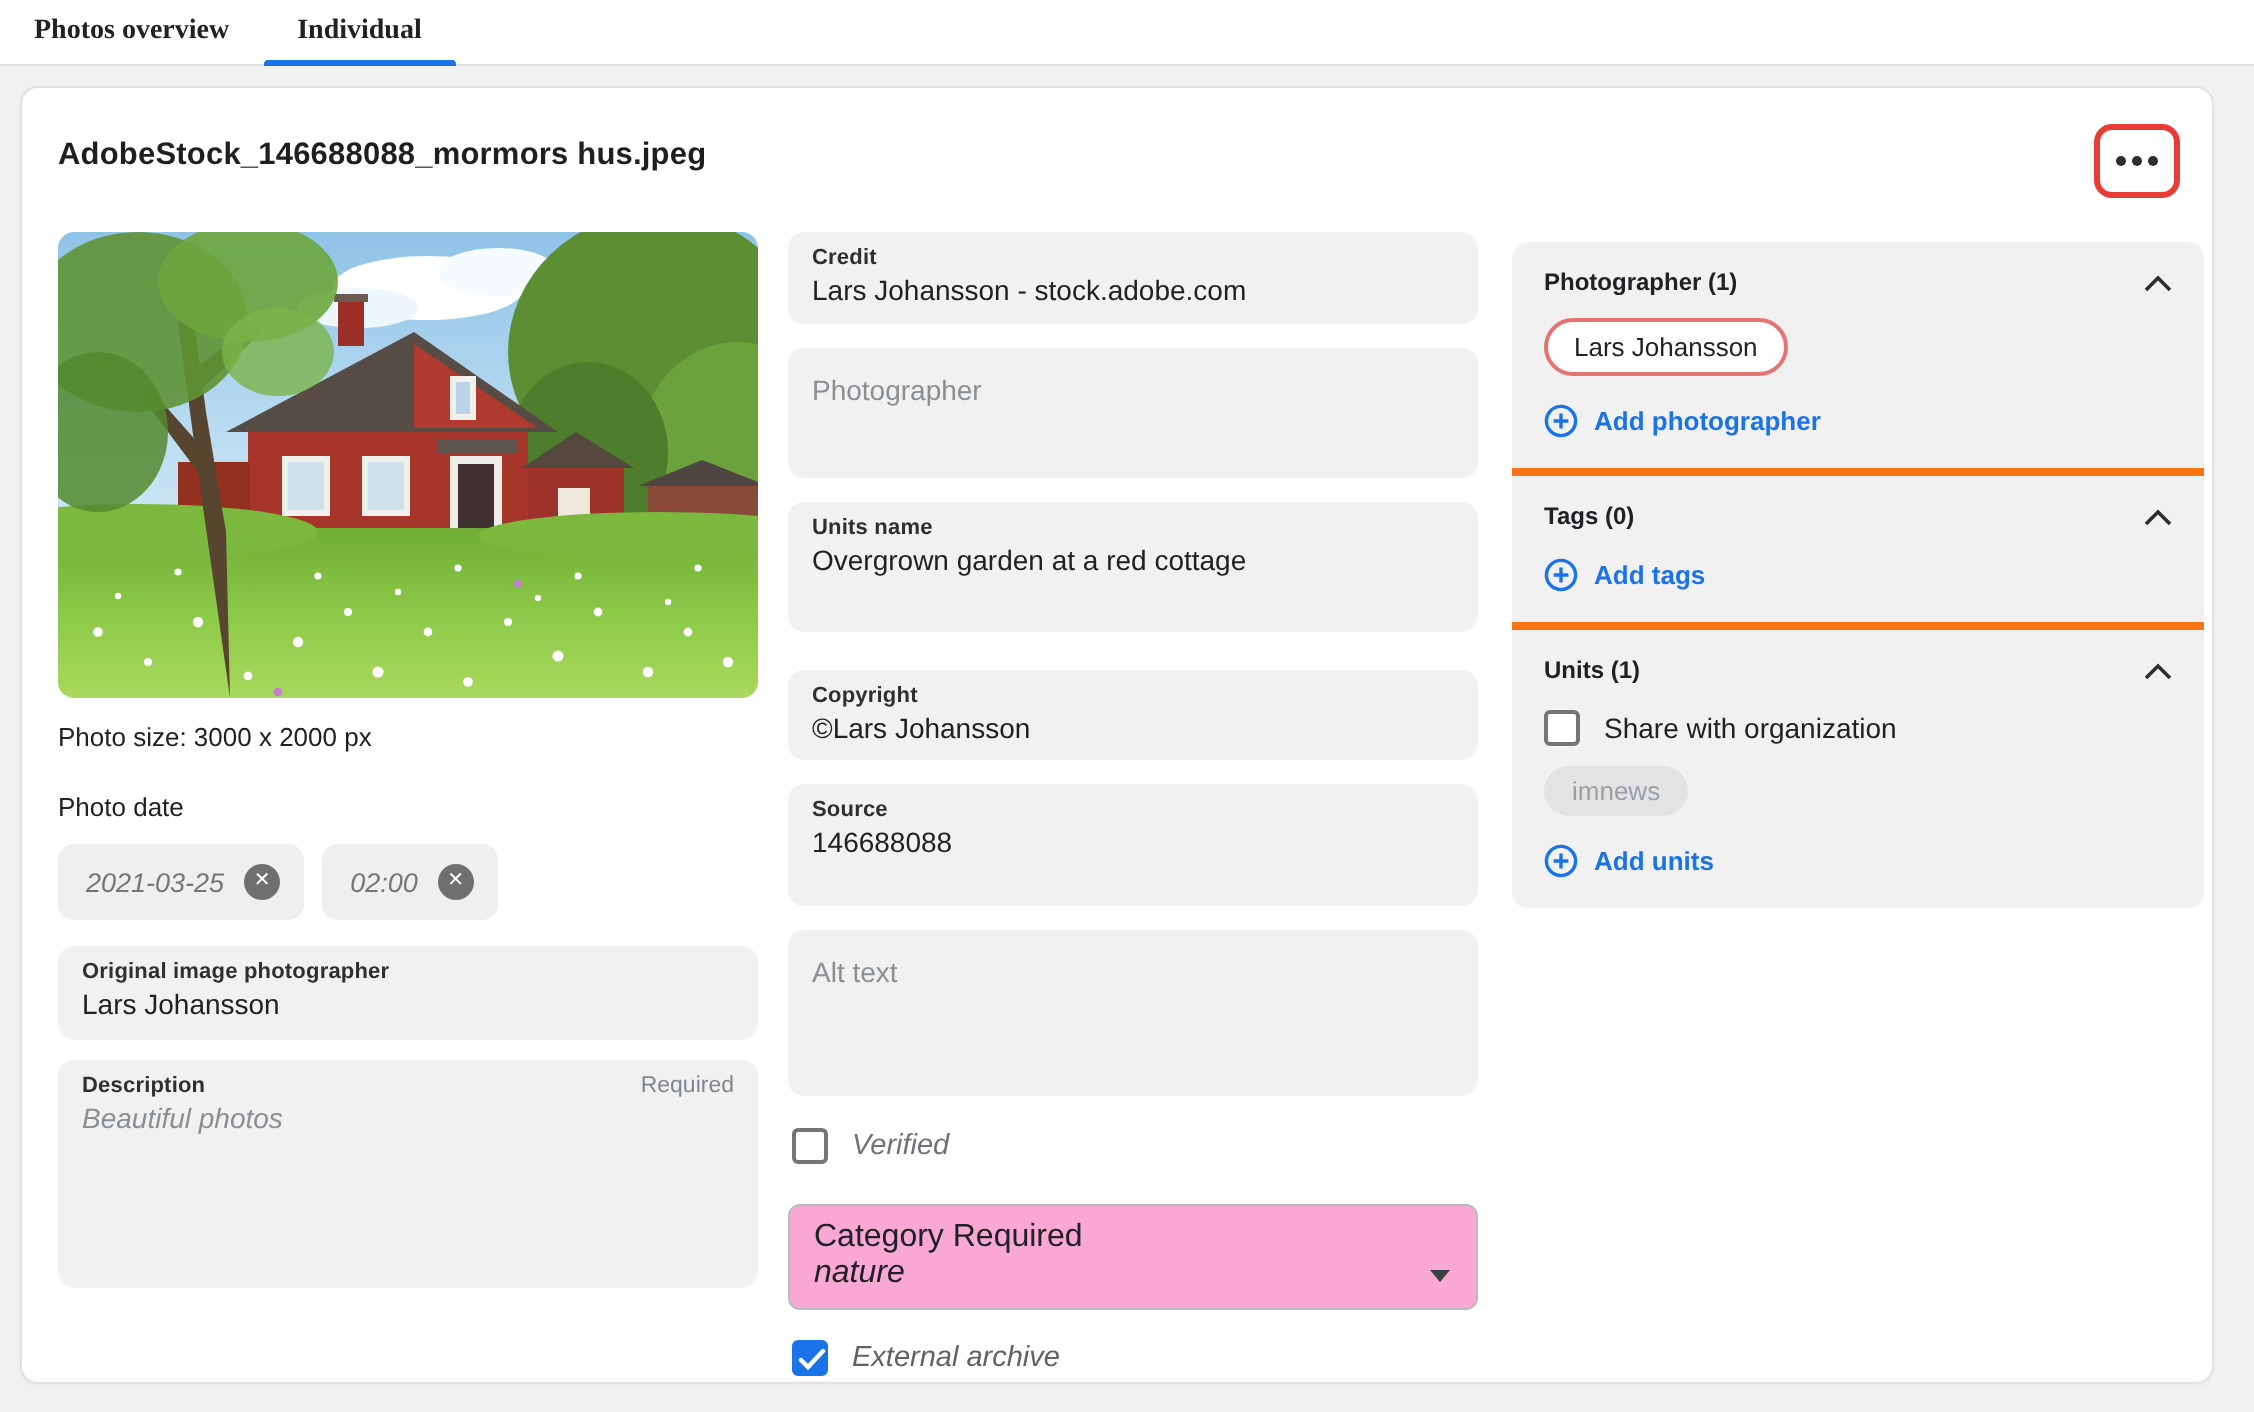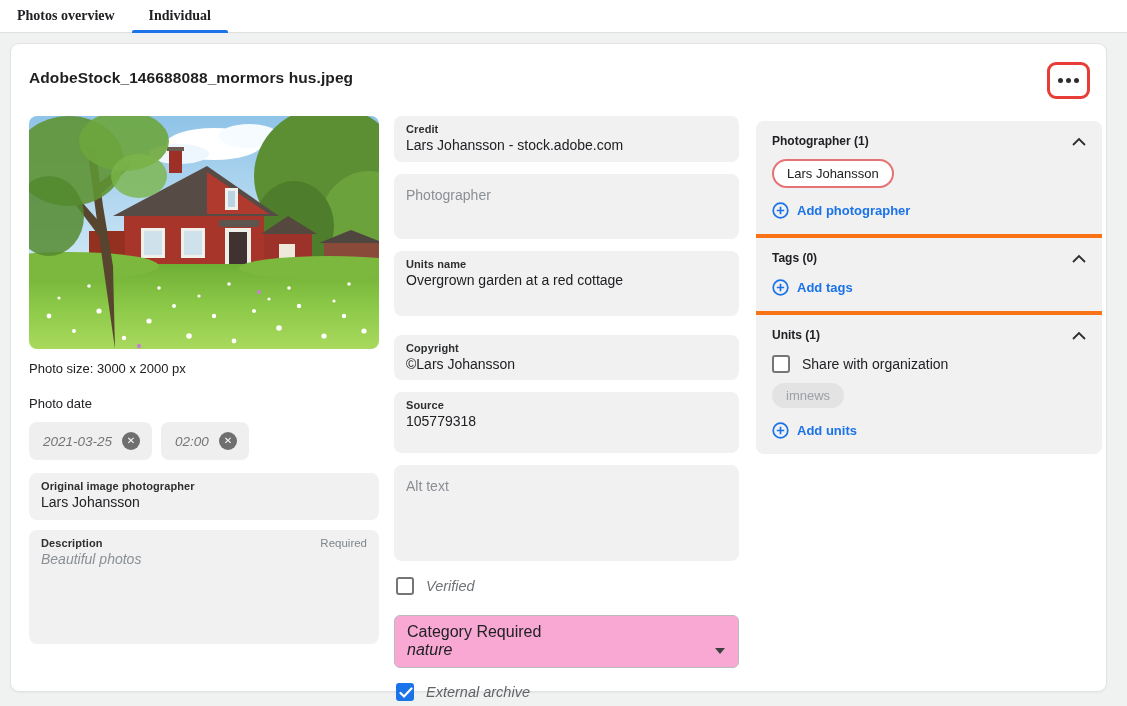--- a/index.html
+++ b/index.html
@@ -40,21 +40,21 @@
   .field .val { font-size:14px; color:#202124; margin-top:2px; }
   .field .ph  { font-size:14px; color:#8a8f94; margin-top:2px; }
   .italic { font-style:italic; }
   .orig-photog { margin-top:13px; margin-bottom:0; min-height:47px; }
   .desc-box { margin-top:10px; height:114px; }
   .credit-box { min-height:46px; }
   .instr-box { height:65px; padding-top:11px; }
   .objname-box { height:65px; margin-top:3px; }
   .copyright-box { min-height:45px; }
   .source-box { height:61px; margin-top:3px; }
-  .alt-box { height:96px; margin-top:7px; padding-top:11px; }
+  .alt-box { height:83px; margin-top:7px; padding-top:11px; }
   .gap-lg { margin-top:19px; }
   
   .check-row { display:flex; align-items:center; gap:12px; margin:16px 0 0 2px; }
   .checkbox { width:18px; height:18px; border:2px solid #757575; border-radius:3px; background:#fff; flex:none; cursor:pointer; position:relative; }
   .checkbox.checked { background:#1a73e8; border-color:#1a73e8; }
   .checkbox.checked svg { position:absolute; left:1px; top:2px; }
   .check-row .clabel { font-size:14.5px; font-style:italic; color:#6f7377; }
   
   .select-box { background:#f9a8d4; border:1px solid #b9bcbe; border-radius:6px; padding:7px 12px 8px 12px; margin-top:20px; cursor:pointer; position:relative; }
   .caret { position:absolute; right:13px; bottom:13px; width:0; height:0; border-left:5px solid transparent; border-right:5px solid transparent; border-top:6px solid #3c4043; }
@@ -235,21 +235,21 @@
           <div class="val">Overgrown garden at a red cottage</div>
         </div>
 
         <div class="field copyright-box gap-lg">
           <div class="lbl">Copyright</div>
           <div class="val">©Lars Johansson</div>
         </div>
 
         <div class="field source-box">
           <div class="lbl">Source</div>
-          <div class="val">105779318</div>
+          <div class="val">146688088</div>
         </div>
 
         <div class="field alt-box">
           <div class="ph">Alt text</div>
         </div>
 
         <div class="check-row">
           <span class="checkbox"></span>
           <span class="clabel">Verified</span>
         </div>

